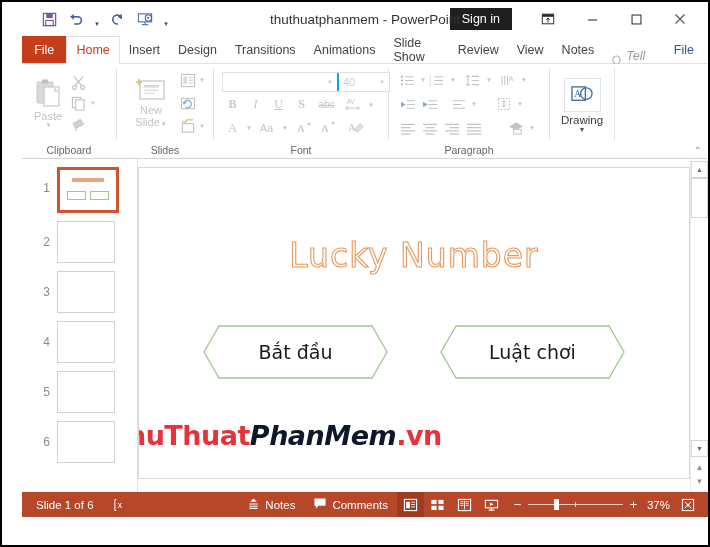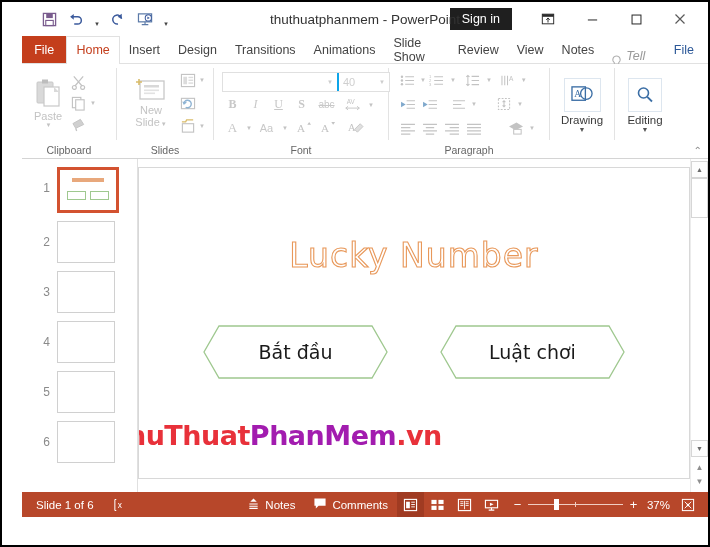--- a/index.html
+++ b/index.html
@@ -93,21 +93,21 @@
                font-size:33px;letter-spacing:1px;color:#fff;
                -webkit-text-stroke:1.1px #e8985a;font-family:"DejaVu Sans",sans-serif;}
   .hexrow{position:absolute;top:157px;left:0;right:0;display:flex;justify-content:center;gap:52px;}
   .hex{width:185px;height:54px;position:relative;display:flex;align-items:center;
        justify-content:center;cursor:pointer;}
   .hex .hx-shape{position:absolute;inset:0;}
   .hex span{position:relative;font-size:19px;color:#1a1a1a;font-family:"DejaVu Sans",sans-serif;}
   .wm{position:absolute;left:-30px;top:252px;font-size:27px;font-weight:bold;
       font-family:"DejaVu Sans",sans-serif;letter-spacing:-0.5px;white-space:nowrap;}
   .wm .r{color:#e8313a;}
-  .wm .b{color:#a21caf;}
+  .wm .b{color:#0f172a;font-style:italic;}
 
   
   .vsb{width:17px;background:#fff;border-left:1px solid #ececec;display:flex;
        flex-direction:column;align-items:center;position:relative;}
   .sb-arrow{width:15px;height:15px;display:flex;align-items:center;justify-content:center;
             border:1px solid #d6d6d6;background:#fdfdfd;color:#6b6b6b;font-size:7px;cursor:pointer;
             margin-top:2px;}
   .sb-thumb{width:15px;height:38px;border:1px solid #d6d6d6;background:#fff;cursor:pointer;}
   .sb-track{flex:1;}
   .sb-nav{width:15px;height:14px;display:flex;align-items:center;justify-content:center;
@@ -538,35 +538,20 @@
               </svg>
           </span>
         </div>
         <div style="font-size:11.5px;color:#3a3a3a;margin-top:2px">Drawing</div>
         <div style="font-size:7px;color:#555">▼</div>
       </div>
       <div class="grp-label"></div>
     </div>
     <div class="grp-sep"></div>
 
-    <div class="grp" style="width:52px">
-      <div class="grp-body" style="justify-content:center;flex-direction:column;padding-top:6px">
-        <div style="width:32px;height:32px;border:1px solid #dde6ef;display:flex;align-items:center;justify-content:center">
-          <span class="ic">
-            <svg width="20" height="20" viewBox="0 0 20 20">
-                <circle cx="8.5" cy="8" r="5" fill="none" stroke="#3b6ea5" stroke-width="1.6"></circle>
-                <path d="M12.3 11.8 L17 16.5" stroke="#3b6ea5" stroke-width="1.8"></path>
-              </svg>
-          </span>
-        </div>
-        <div style="font-size:11.5px;color:#3a3a3a;margin-top:2px">Editing</div>
-        <div style="font-size:7px;color:#555">▼</div>
-      </div>
-      <div class="grp-label"></div>
-    </div>
 
     <div class="ribbon-collapse">⌃</div>
   </div>
 
   <div class="work">
 
     <div class="thumbs">
       <div class="thumb-row">
         <div class="thumb-num">1</div>
         <div class="thumb sel">

